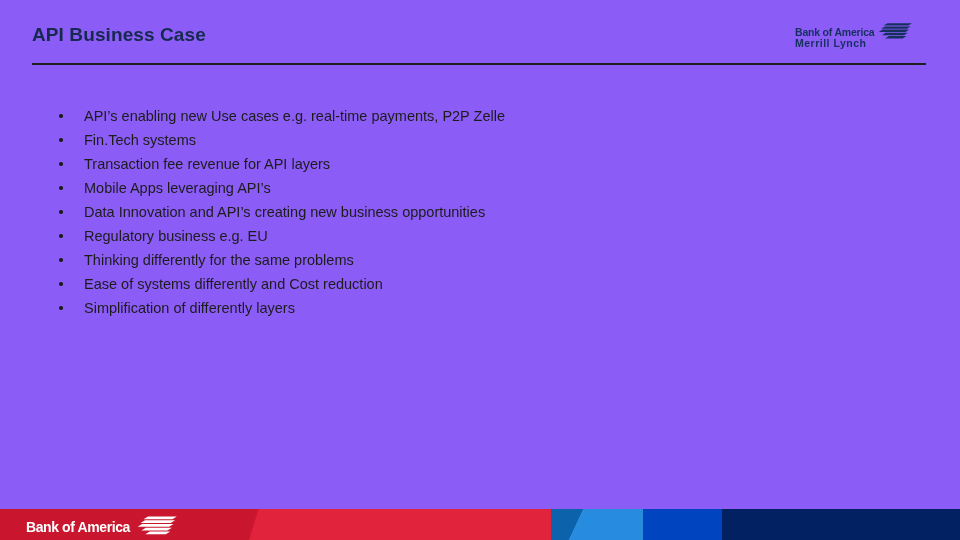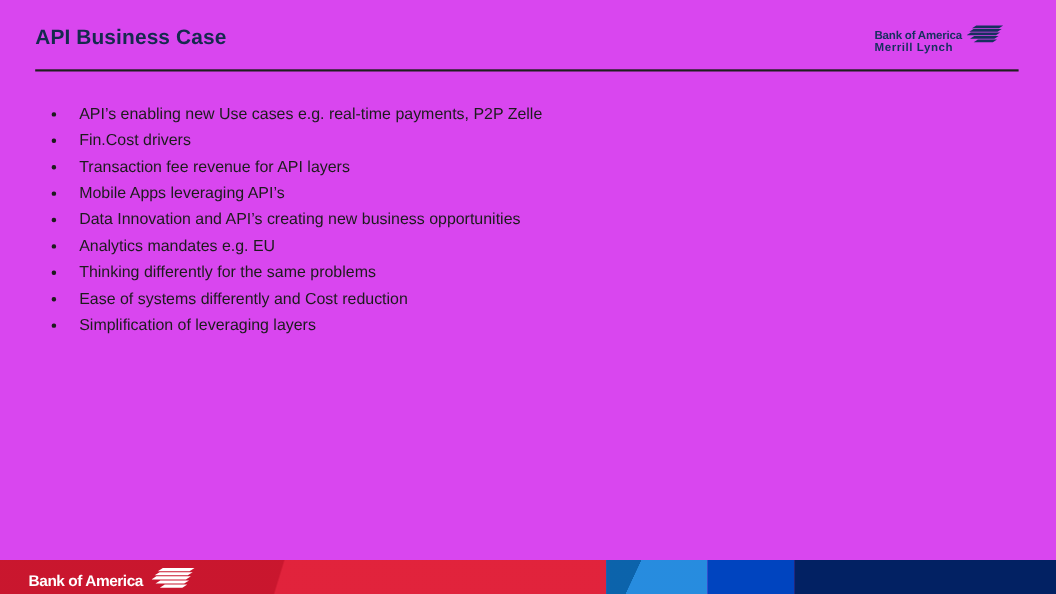--- a/index.html
+++ b/index.html
@@ -13,21 +13,21 @@
     height: 540px;
     overflow: hidden;
     font-family: "Liberation Sans", sans-serif;
     -webkit-font-smoothing: antialiased;
   }
 
   .slide {
     position: relative;
     width: 960px;
     height: 540px;
-    background: #d946ef;
+    background: #8b5cf6;
   }
 
   
   .slide-title {
     position: absolute;
     left: 32px;
     top: 24px;
     font-size: 19px;
     font-weight: bold;
     color: #152a4e;
@@ -72,21 +72,21 @@
     margin-top: -5px;
   }
 
   
   .bullet-list {
     position: absolute;
     left: 38px;
     top: 88px;
     width: 880px;
     list-style: none;
-    margin: 4px;
+    margin: 16px;
     padding: 0;
   }
   .bullet-item {
     position: relative;
     height: 24px;
     line-height: 24px;
     padding-left: 30px;
     font-size: 14.5px;
     color: #1c1c1c;
     white-space: nowrap;
@@ -181,49 +181,49 @@
     </span>
   </div>
 
   <ul class="bullet-list">
     <li class="bullet-item">
       <span class="dot"></span>
       <span>API’s enabling new Use cases e.g. real-time payments, P2P Zelle</span>
     </li>
     <li class="bullet-item">
       <span class="dot"></span>
-      <span>Fin.Cost drivers</span>
+      <span>Fin.Tech systems</span>
     </li>
     <li class="bullet-item">
       <span class="dot"></span>
       <span>Transaction fee revenue for API layers</span>
     </li>
     <li class="bullet-item">
       <span class="dot"></span>
       <span>Mobile Apps leveraging API’s</span>
     </li>
     <li class="bullet-item">
       <span class="dot"></span>
       <span>Data Innovation and API’s creating new business opportunities</span>
     </li>
     <li class="bullet-item">
       <span class="dot"></span>
-      <span>Analytics mandates e.g. EU</span>
+      <span>Regulatory business e.g. EU</span>
     </li>
     <li class="bullet-item">
       <span class="dot"></span>
       <span>Thinking differently for the same problems</span>
     </li>
     <li class="bullet-item">
       <span class="dot"></span>
       <span>Ease of systems differently and Cost reduction</span>
     </li>
     <li class="bullet-item">
       <span class="dot"></span>
-      <span>Simplification of leveraging layers</span>
+      <span>Simplification of differently layers</span>
     </li>
   </ul>
 
   <div class="footer">
     <div class="band band-red"></div>
     <div class="band band-ltblue"></div>
     <div class="band band-blue"></div>
     <div class="band band-navy"></div>
     <div class="sheen sheen-red"></div>
     <div class="sheen sheen-ltblue"></div>

